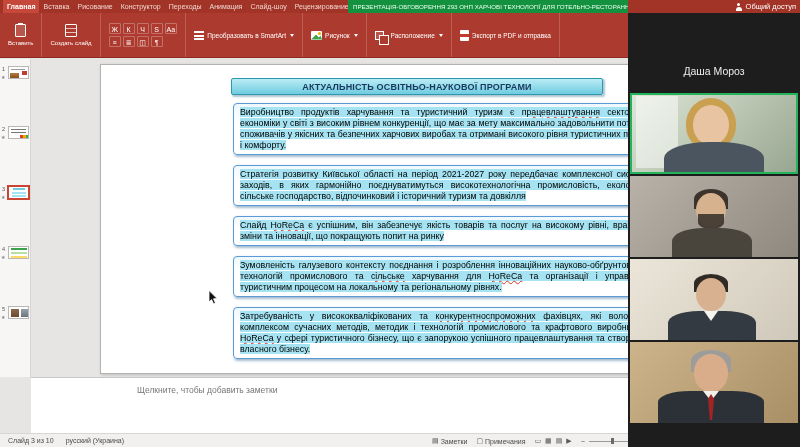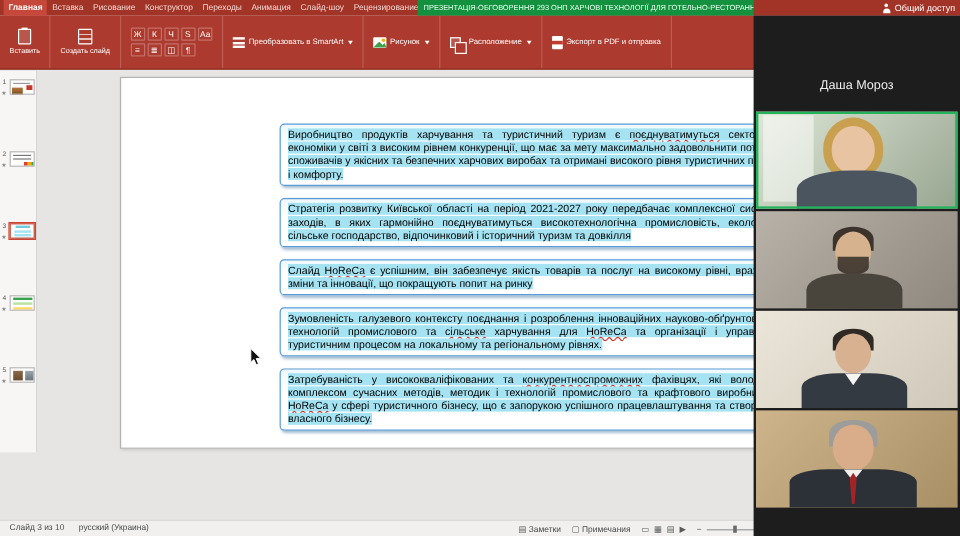--- a/index.html
+++ b/index.html
@@ -229,29 +229,33 @@
         <div class="sthumb v4"></div>
       </div>
       <div class="slot">
         <span class="snum">5</span>
         <span class="sstar">★</span>
         <div class="sthumb v5"></div>
       </div>
     </div>
 
   <div class="slide">
+    <div class="banner">АКТУАЛЬНІСТЬ ОСВІТНЬО-НАУКОВОЇ ПРОГРАМИ</div>
     <div class="blocks">
-        <div class="tblock"><span class="hl">Виробництво продуктів харчування та туристичний туризм є </span><span class="hl sq">поєднуватимуться</span><span class="hl"> секторами економіки у світі з високим рівнем конкуренції, що має за мету максимально задовольнити потреби споживачів у якісних та безпечних харчових виробах та отримані високого рівня туристичних послуг і комфорту.</span></div>
+        <div class="tblock"><span class="hl">Виробництво продуктів харчування та туристичний туризм є </span><span class="hl sq">працевлаштування</span><span class="hl"> секторами економіки у світі з високим рівнем конкуренції, що має за мету максимально задовольнити потреби споживачів у якісних та безпечних харчових виробах та отримані високого рівня туристичних послуг і комфорту.</span></div>
         <div class="tblock"><span class="hl">Стратегія розвитку Київської області на період 2021-2027 року передбачає комплексної системи заходів, в яких гармонійно поєднуватимуться високотехнологічна промисловість, екологічне сільське господарство, відпочинковий і історичний туризм та довкілля</span></div>
         <div class="tblock"><span class="hl">Слайд </span><span class="hl sq">HoReCa</span><span class="hl"> є успішним, він забезпечує якість товарів та послуг на високому рівні, враховує зміни та інновації, що покращують попит на ринку</span></div>
         <div class="tblock"><span class="hl">Зумовленість галузевого контексту поєднання і розроблення інноваційних науково-обґрунтованих технологій промислового та </span><span class="hl sq">сільське</span><span class="hl"> харчування для </span><span class="hl sq">HoReCa</span><span class="hl"> та організації і управління туристичним процесом на локальному та регіональному рівнях.</span></div>
         <div class="tblock"><span class="hl">Затребуваність у висококваліфікованих та </span><span class="hl sq">конкурентноспроможних</span><span class="hl"> фахівцях, які володіють комплексом сучасних методів, методик і технологій промислового та крафтового виробництва </span><span class="hl sq">HoReCa</span><span class="hl"> у сфері туристичного бізнесу, що є запорукою успішного працевлаштування та створення власного бізнесу.</span></div>
       </div>
   </div>
 
+  <div class="notes">
+    <span>Щелкните, чтобы добавить заметки</span>
+  </div>
 
   <div class="statusbar">
     <span>Слайд 3 из 10</span>
     <span>русский (Украина)</span>
     <div class="sb-right">
       <span class="sbitem">
         <span class="sbico">▤</span>
         <span>Заметки</span>
       </span>
       <span class="sbitem">

